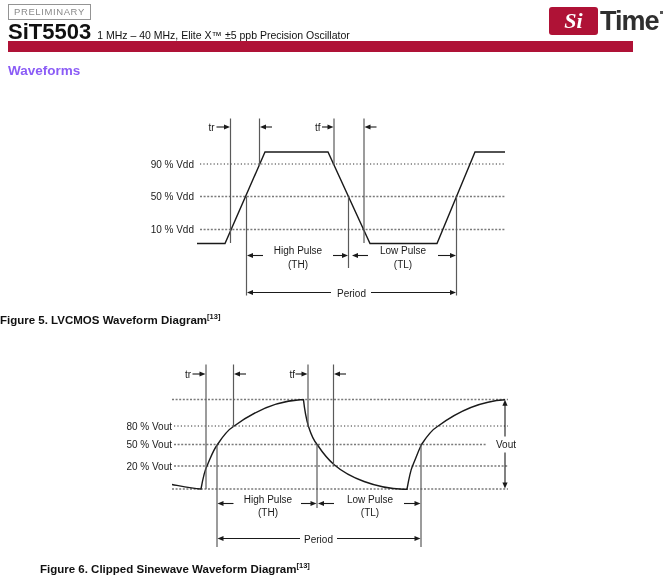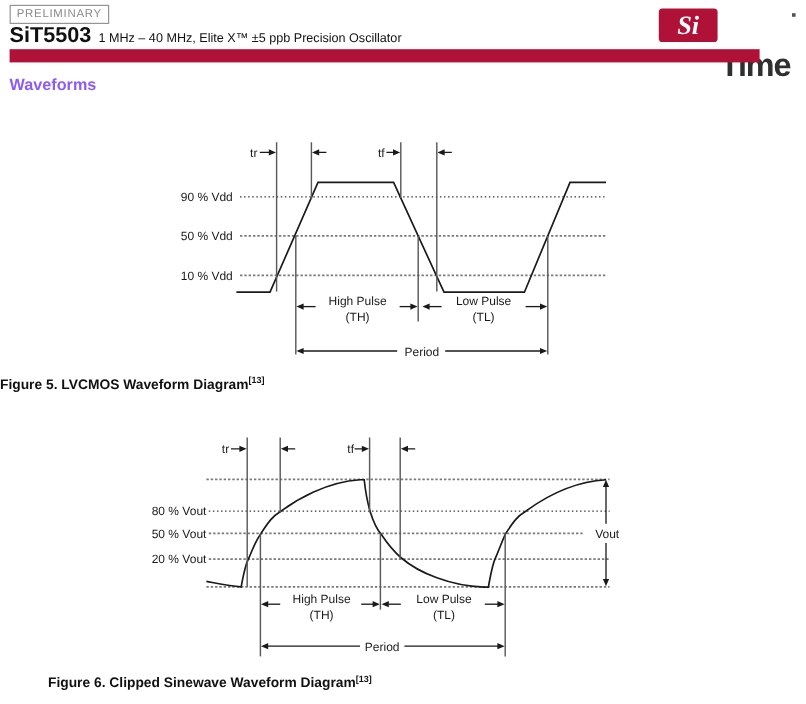--- a/index.html
+++ b/index.html
@@ -6,31 +6,31 @@
   .page {
     position:relative; width:672px; height:587px; background:#ffffff;
     font-family:"Liberation Sans", sans-serif; color:#1a1a1a; overflow:hidden;
   }
   .prelim-box {
     position:absolute; left:8px; top:4px;
     border:1.5px solid #949494; color:#8a8a8a;
     font-size:9.5px; letter-spacing:0.6px; padding:1px 5px 2px 5px;
   }
   .title-row { position:absolute; left:8px; top:19px; white-space:nowrap; }
-  .part-number { font-size:18px; font-weight:bold; color:#111; }
+  .part-number { font-size:22px; font-weight:bold; color:#111; }
   .subtitle { font-size:10.5px; color:#111; margin-left:6px; }
   .logo { position:absolute; left:549px; top:7px; display:flex; align-items:flex-start; }
   .si-box {
     width:49px; height:28px; background:#af1236; border-radius:3px;
     color:#fff; font-family:"Liberation Serif", serif; font-style:italic; font-weight:bold;
     font-size:22px; display:flex; align-items:center; justify-content:center;
   }
   .time-text {
     font-size:27px; font-weight:bold; color:#2f2f2f; letter-spacing:-1px;
-    line-height:28px; margin-left:2px;margin-top:33px;
+    line-height:28px; margin-left:2px;
   }
   .tm-dot { width:3px; height:3px; background:#555; margin-top:4px; margin-left:1px; }
   .red-bar { position:absolute; left:8px; top:41px; width:625px; height:11px; background:#af1236; }
   .section-title { position:absolute; left:8px; top:63px; font-size:13.5px; font-weight:bold; color:#8b5cf6; }
   .diagram { position:absolute; left:0; }
   .caption { position:absolute; text-align:left; font-weight:bold; font-size:11.5px; color:#111; }
   .caption sup { font-size:7.5px; }
   svg text { font-size:10px; fill:#1a1a1a; }
   svg .wave { stroke:#1a1a1a; stroke-width:1.4; fill:none; }
   svg .meas { stroke:#5a5a5a; stroke-width:1.2; fill:none; }

